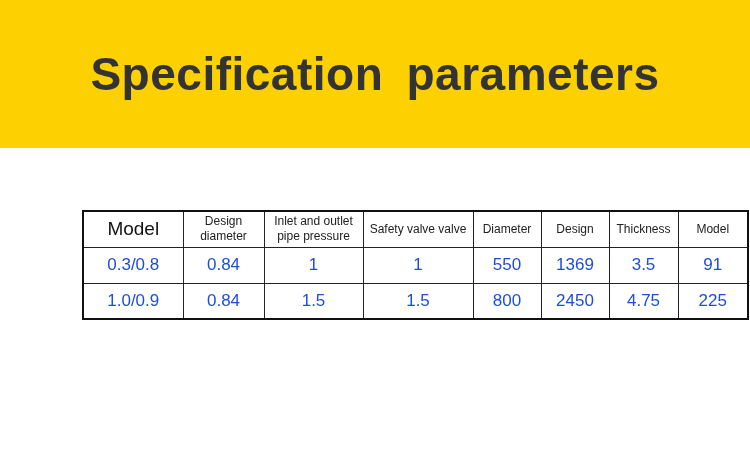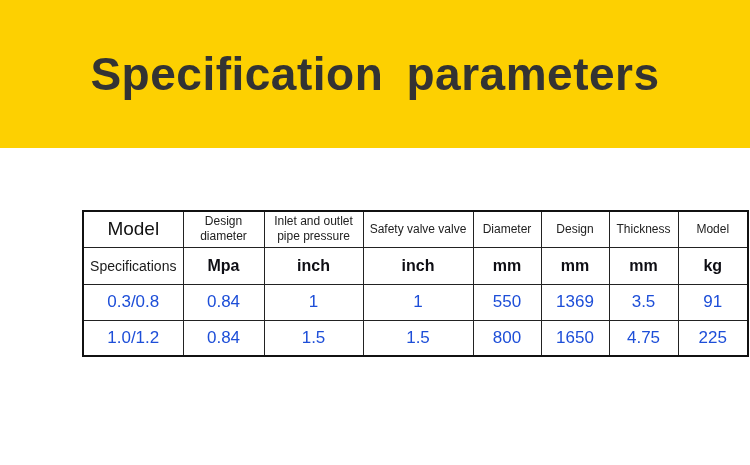--- a/index.html
+++ b/index.html
@@ -106,46 +106,36 @@
       <tr class="head-row">
         <td class="model-cell">Model</td>
         <td>Design diameter</td>
         <td>Inlet and outlet pipe pressure</td>
         <td>Safety valve valve</td>
         <td>Diameter</td>
         <td>Design</td>
         <td>Thickness</td>
         <td>Model</td>
       </tr>
-      <tr class="units-row">
-        <td class="specs-cell">Specifications</td>
-        <td>Mpa</td>
-        <td>inch</td>
-        <td>inch</td>
-        <td>mm</td>
-        <td>mm</td>
-        <td>mm</td>
-        <td>kg</td>
-      </tr>
       <tr class="data-row">
         <td>0.3/0.8</td>
         <td>0.84</td>
         <td>1</td>
         <td>1</td>
         <td>550</td>
         <td>1369</td>
         <td>3.5</td>
         <td>91</td>
       </tr>
       <tr class="data-row">
-        <td>1.0/1.2</td>
+        <td>1.0/0.9</td>
         <td>0.84</td>
         <td>1.5</td>
         <td>1.5</td>
         <td>800</td>
-        <td>1650</td>
+        <td>2450</td>
         <td>4.75</td>
         <td>225</td>
       </tr>
     </tbody>
   </table>
 
 </div>
 
 </body></html>

